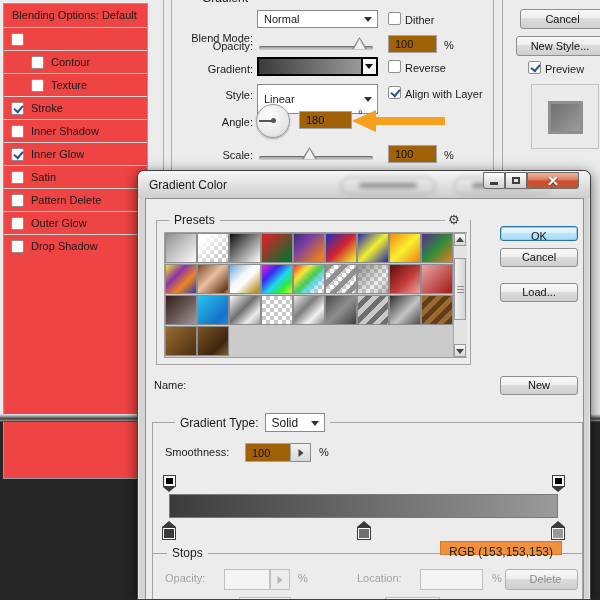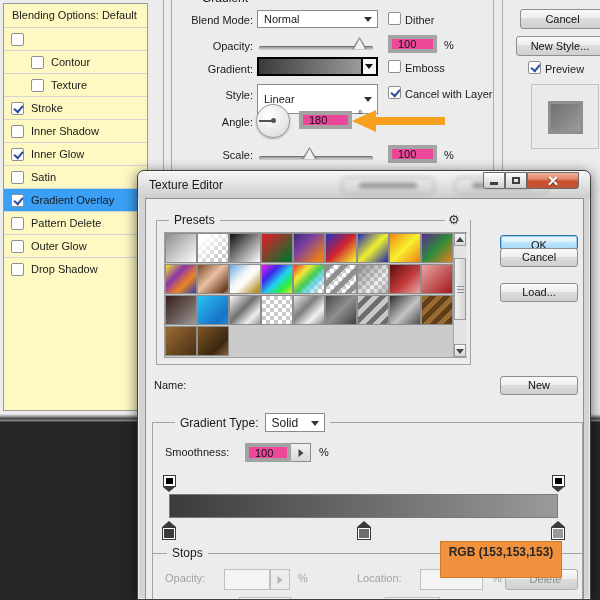--- a/index.html
+++ b/index.html
@@ -7,21 +7,21 @@
          font-family:"Liberation Sans","DejaVu Sans",sans-serif;font-size:11px;color:#1a1a1a;}
 
   
   .ls{position:absolute;left:0;top:0;width:600px;height:414px;background:#ececec;}
   .ls-edge{position:absolute;left:0;top:414px;width:600px;height:8px;
            background:linear-gradient(#ececec,#9a9a9a 30%,#3f3f3f 60%,#8a8a8a 80%,#2a2a2a);}
   .vline{position:absolute;top:0;width:1px;height:414px;background:#ababab;}
   .ls-title{position:absolute;left:202px;top:-9px;font-size:12px;color:#1a1a1a;}
 
   
-  .sb{position:absolute;left:3px;top:3px;width:145px;height:408px;background:#fef9c3;
+  .sb{position:absolute;left:3px;top:3px;width:145px;height:476px;background:#ef4444;
       border:1px solid #9a9a9a;box-sizing:border-box;}
   .sb-head{height:23px;line-height:23px;padding-left:8px;}
   .sb-row{position:relative;height:22px;line-height:22px;border-top:1px solid #d4d4d4;
           display:flex;align-items:center;}
   .sb-row .cb{margin-left:7px;margin-right:7px;flex:0 0 auto;}
   .sb-label{white-space:nowrap;}
 
   
   .cb{width:13px;height:13px;background:#fff;border:1px solid #8f8f8f;border-radius:2px;
       box-sizing:border-box;display:inline-block;position:relative;}
@@ -30,21 +30,21 @@
 
   .rlabel{position:absolute;width:118px;text-align:right;left:135px;}
   .abs{position:absolute;}
 
   
   .combo{position:absolute;background:#fff;border:1px solid #8a8a8a;box-sizing:border-box;
          display:flex;align-items:center;padding-left:6px;}
   .combo .carr{position:absolute;right:5px;top:50%;margin-top:-2px;width:0;height:0;
          border-left:4px solid transparent;border-right:4px solid transparent;border-top:5px solid #333;}
 
-  .tinput{position:absolute;background:#ec4899;border:4px solid #a3a3a3;box-sizing:border-box;
+  .tinput{position:absolute;background:#a16207;border:1px solid #a3a3a3;box-sizing:border-box;
           font:inherit;padding:0 0 0 6px;color:#111;}
 
   
   .track{position:absolute;height:4px;background:linear-gradient(#9c9c9c,#cfcfcf);
          border-radius:2px;box-shadow:inset 0 1px 1px rgba(0,0,0,.35);}
   .sthumb{position:absolute;width:15px;height:12px;background:#8a8a8a;
           clip-path:polygon(50% 0,100% 100%,0 100%);}
   .sthumb::after{content:"";position:absolute;left:2px;top:2px;width:11px;height:10px;
           background:#f2f2f2;clip-path:polygon(50% 0,100% 100%,0 100%);}
 
@@ -183,73 +183,69 @@
             <span class="sb-label">Inner Shadow</span>
           </div>
           <div class="sb-row">
             <span class="cb on"></span>
             <span class="sb-label">Inner Glow</span>
           </div>
           <div class="sb-row">
             <span class="cb"></span>
             <span class="sb-label">Satin</span>
           </div>
-          <div class="sb-row" style="background: rgb(59, 159, 245);">
-            <span class="cb on"></span>
-            <span class="sb-label">Gradient Overlay</span>
-          </div>
           <div class="sb-row">
             <span class="cb"></span>
             <span class="sb-label">Pattern Delete</span>
           </div>
           <div class="sb-row">
             <span class="cb"></span>
             <span class="sb-label">Outer Glow</span>
           </div>
           <div class="sb-row">
             <span class="cb"></span>
             <span class="sb-label">Drop Shadow</span>
           </div>
         </div>
     </div>
 
     <div class="vline" style="left:163px"></div>
     <div class="vline" style="left:171px"></div>
     <div class="vline" style="left:493px"></div>
     <div class="vline" style="left:502px"></div>
 
-    <div class="rlabel" style="top:14px">Blend Mode:</div>
+    <div class="rlabel" style="top:32px">Blend Mode:</div>
     <div class="combo" style="left:257px;top:10px;width:121px;height:18px">
       <span>Normal</span>
       <span class="carr"></span>
     </div>
     <div class="cb" style="position:absolute;left:388px;top:12px"></div>
     <div class="abs" style="left:405px;top:14px">Dither</div>
 
     <div class="rlabel" style="top:40px">Opacity:</div>
     <div class="track" style="left:259px;top:46px;width:114px"></div>
     <div class="sthumb" style="left:352px;top:37px"></div>
     <input class="tinput" style="left: 388px; top: 35px; width: 49px; height: 18px;" value="100">
     <div class="abs" style="left:444px;top:39px">%</div>
 
     <div class="rlabel" style="top:63px">Gradient:</div>
     <div class="gsw" style="left:257px;top:57px;width:121px;height:19px">
       <div class="gsw-grad" id="ls-grad" style="background: linear-gradient(to right, rgb(59, 59, 59), rgb(154, 154, 154));"></div>
       <div class="gsw-dd"></div>
     </div>
     <div class="cb" style="position:absolute;left:388px;top:60px"></div>
-    <div class="abs" style="left:405px;top:62px">Emboss</div>
+    <div class="abs" style="left:405px;top:62px">Reverse</div>
 
     <div class="rlabel" style="top:89px">Style:</div>
     <div class="combo" style="left:257px;top:84px;width:121px;height:30px">
       <span>Linear</span>
       <span class="carr"></span>
     </div>
     <div class="cb on" style="position:absolute;left:388px;top:86px"></div>
-    <div class="abs" style="left:405px;top:88px">Cancel with Layer</div>
+    <div class="abs" style="left:405px;top:88px">Align with Layer</div>
 
     <div class="rlabel" style="top:116px">Angle:</div>
     <div class="dial" style="left:256px;top:104px">
       <div class="dial-line"></div>
       <div class="dial-dot"></div>
     </div>
     <input class="tinput" style="left: 299px; top: 111px; width: 53px; height: 18px;" value="180">
     <div class="abs" style="left:358px;top:108px">°</div>
     <div class="arrow-head" style="left: 352px; top: 110px; width: 24px; height: 22px; background: rgb(246, 160, 30);"></div>
     <div class="arrow-shaft" style="left: 374px; top: 117px; width: 71px; height: 8px; background: rgb(246, 160, 30);"></div>
@@ -265,21 +261,21 @@
     <div class="cb on" style="position:absolute;left:528px;top:61px"></div>
     <div class="abs" style="left:545px;top:63px">Preview</div>
     <div class="pthumb">
       <div class="pthumb-inner"></div>
     </div>
   </section>
   <div class="ls-edge"></div>
 
   <section class="ge">
     <div class="ge-titlebar">
-      <span class="ge-title">Texture Editor</span>
+      <span class="ge-title">Gradient Color</span>
       <div class="blurbtn" style="left:203px;width:92px"></div>
       <div class="blurbtn" style="left:316px;width:93px"></div>
       <div class="wbtn min" style="left:345px;width:22px">
           <div class="glyph-min"></div>
         </div>
       <div class="wbtn" style="left:367px;width:22px">
           <div class="glyph-max"></div>
         </div>
       <div class="wbtn close glyph-x" style="left:389px;width:52px"></div>
     </div>
@@ -330,21 +326,21 @@
                 <div class="grip" style="top:30px"></div>
                 <div class="grip" style="top:33px"></div>
             </div>
             <div class="sbar-btn" style="bottom:0">
                 <div class="tri-down"></div>
               </div>
           </div>
         </div>
       </div>
 
-      <div class="btn blue" style="left:354px;top:36px;width:78px;height:15px;line-height:18px">OK</div>
+      <div class="btn blue" style="left:354px;top:27px;width:78px;height:15px;line-height:18px">OK</div>
       <div class="btn" style="left:354px;top:49px;width:78px;height:19px;line-height:17px">Cancel</div>
       <div class="btn" style="left:354px;top:84px;width:78px;height:19px;line-height:17px">Load...</div>
 
       <div class="abs" style="left:8px;top:180px">Name:</div>
       <div class="btn" style="left:354px;top:177px;width:78px;height:19px;line-height:17px">New</div>
 
       <div class="fieldset" style="left:6px;top:223px;width:431px;height:195px;border-bottom:none">
         <span class="legend" style="left:22px;top:-10px;display:flex;align-items:center;gap:6px">
           <span>Gradient Type:</span>
           <span class="combo" style="position:relative;width:60px;height:19px;padding-right:16px">
@@ -381,21 +377,21 @@
           </div>
           <div class="cstop" style="left: 405px; top: 322px;">
             <div class="ptr"></div>
             <div class="sq" style="background: rgb(153, 153, 153);"></div>
           </div>
         </div>
 
       <div class="fieldset" style="left:6px;top:354px;width:431px;height:70px;border-bottom:none">
         <span class="legend" style="left:14px;top:-8px">Stops</span>
       </div>
-      <div class="tooltip" id="rgb-tooltip" style="left: 294px; top: 342px; width: 122px; height: 37px; line-height: 21px; background: rgb(242, 145, 61); font-weight: bold;">RGB (153,153,153)</div>
+      <div class="tooltip" id="rgb-tooltip" style="left: 294px; top: 342px; width: 122px; height: 14px; line-height: 21px; background: rgb(242, 145, 61);">RGB (153,153,153)</div>
 
       <div class="dis-label" style="left:19px;top:373px">Opacity:</div>
       <div class="dis-input" style="left:78px;top:370px;width:46px;height:21px"></div>
       <div class="spin dis" style="left:124px;top:370px;width:20px;height:21px;border-left:1px solid #bfbfbf"></div>
       <div class="dis-label" style="left:152px;top:373px">%</div>
 
       <div class="dis-label" style="left:211px;top:373px">Location:</div>
       <div class="dis-input" style="left:274px;top:370px;width:63px;height:21px"></div>
       <div class="dis-label" style="left:346px;top:373px">%</div>
 

